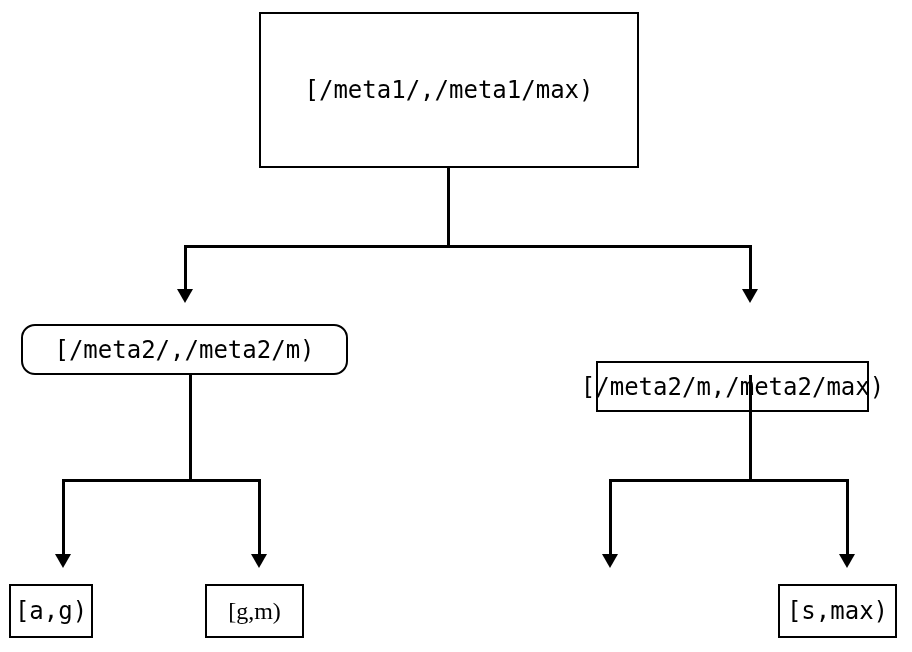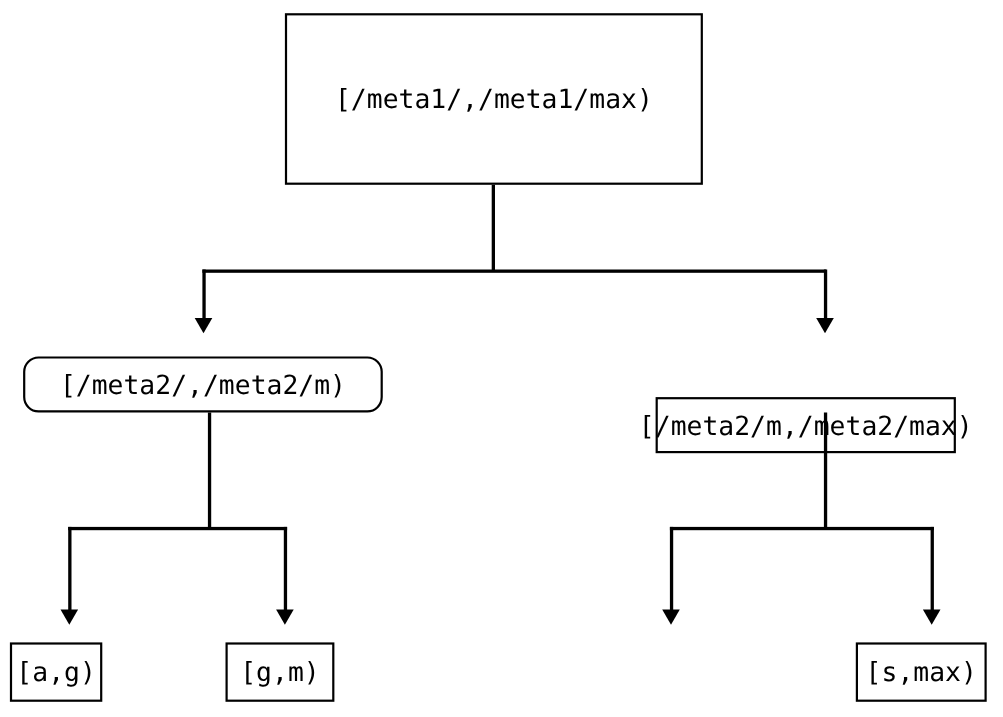--- a/index.html
+++ b/index.html
@@ -91,18 +91,18 @@
   <div class="edge-line edge-v" style="left:609px; top:479px; width:3px; height:76px;"></div>
 
   <div class="arrow-head" style="left:602px; top:554px;"></div>
 
   <div class="edge-line edge-v" style="left:846px; top:479px; width:3px; height:76px;"></div>
 
   <div class="arrow-head" style="left:839px; top:554px;"></div>
 
   <div class="node-box" style="left:9px; top:584px; width:84px; height:54px;">[a,g)</div>
 
-  <div class="node-box" style="left:205px; top:584px; width:99px; height:54px;">[g,m)</div>
+  <div class="node-box" style="left:205px; top:584px; width:99px; height:54px;font-family:Liberation Serif, serif;">[g,m)</div>
 
 
   <div class="node-box" style="left:778px; top:584px; width:119px; height:54px;text-align:center;">[s,max)</div>
 
 </div>
 
 </body></html>

